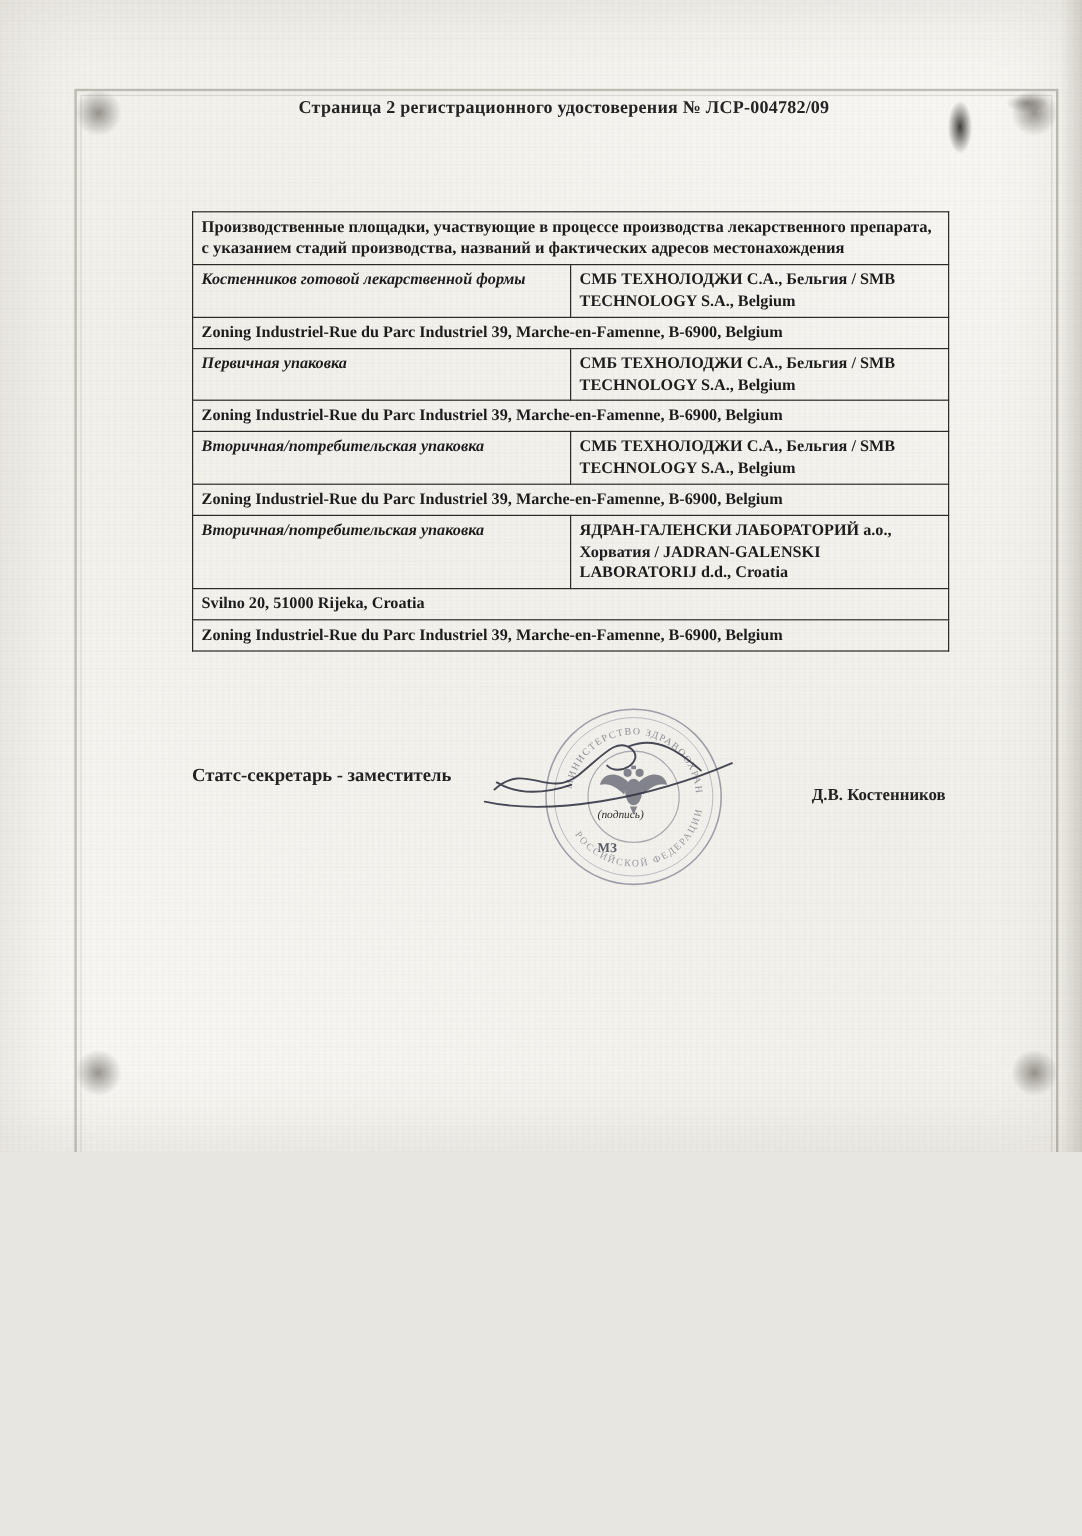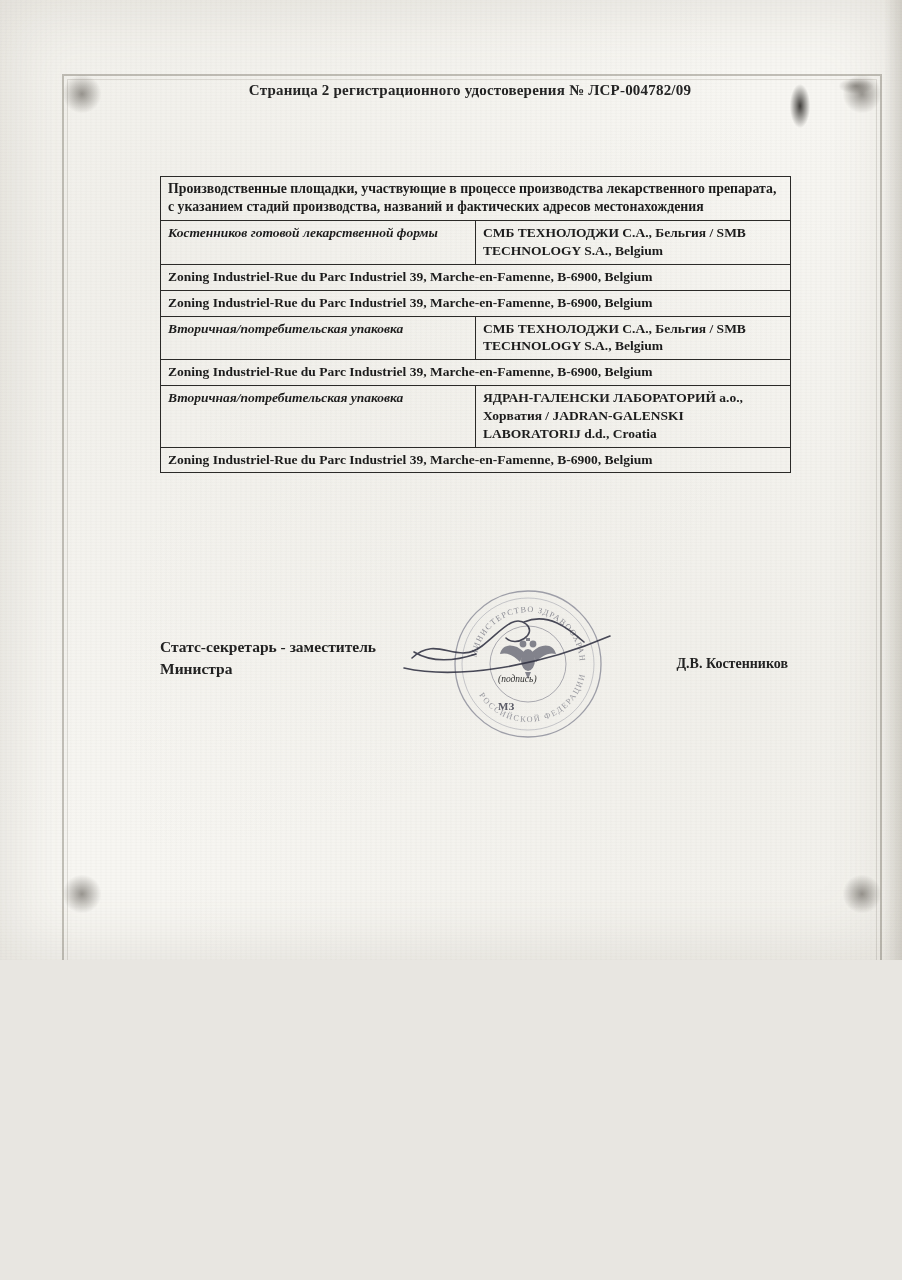--- a/index.html
+++ b/index.html
@@ -101,46 +101,52 @@
 
         <tr>
           <td class="cell-stage">Костенников готовой лекарственной формы</td>
           <td class="cell-company">СМБ ТЕХНОЛОДЖИ С.А., Бельгия / SMB TECHNOLOGY S.A., Belgium</td>
         </tr>
         <tr>
           <td class="cell-address" colspan="2">Zoning Industriel-Rue du Parc Industriel 39, Marche-en-Famenne, B-6900, Belgium</td>
         </tr>
 
         <tr>
+          <td class="cell-stage">Первичная упаковка</td>
+          <td class="cell-company">СМБ ТЕХНОЛОДЖИ С.А., Бельгия / SMB TECHNOLOGY S.A., Belgium</td>
+        </tr>
+        <tr>
           <td class="cell-address" colspan="2">Zoning Industriel-Rue du Parc Industriel 39, Marche-en-Famenne, B-6900, Belgium</td>
         </tr>
 
         <tr>
           <td class="cell-stage">Вторичная/потребительская упаковка</td>
           <td class="cell-company">СМБ ТЕХНОЛОДЖИ С.А., Бельгия / SMB TECHNOLOGY S.A., Belgium</td>
         </tr>
         <tr>
           <td class="cell-address" colspan="2">Zoning Industriel-Rue du Parc Industriel 39, Marche-en-Famenne, B-6900, Belgium</td>
         </tr>
 
         <tr>
           <td class="cell-stage">Вторичная/потребительская упаковка</td>
           <td class="cell-company">ЯДРАН-ГАЛЕНСКИ ЛАБОРАТОРИЙ а.о., Хорватия / JADRAN-GALENSKI LABORATORIJ d.d., Croatia</td>
         </tr>
+        <tr>
+          <td class="cell-address" colspan="2">Svilno 20, 51000 Rijeka, Croatia</td>
+        </tr>
 
         <tr>
           <td class="cell-address" colspan="2">Zoning Industriel-Rue du Parc Industriel 39, Marche-en-Famenne, B-6900, Belgium</td>
         </tr>
       </tbody>
     </table>
   </div>
 
   <div class="sig-left">
     <div>Статс-секретарь - заместитель</div>
-    <div>Министра</div>
   </div>
   <div class="sig-name">Д.В. Костенников</div>
 
   <svg class="stamp-svg" width="232" height="192" viewBox="0 0 232 192">
     <defs>
       <path id="arcTop" d="M 78 92 A 52 52 0 0 1 182 92" fill="none"></path>
       <path id="arcBottom" d="M 72 92 A 58 58 0 0 0 188 92" fill="none"></path>
     </defs>
 
     <circle cx="130" cy="92" r="73" fill="none" stroke="#7d7e8d" stroke-width="1.3" opacity="0.72"></circle>

